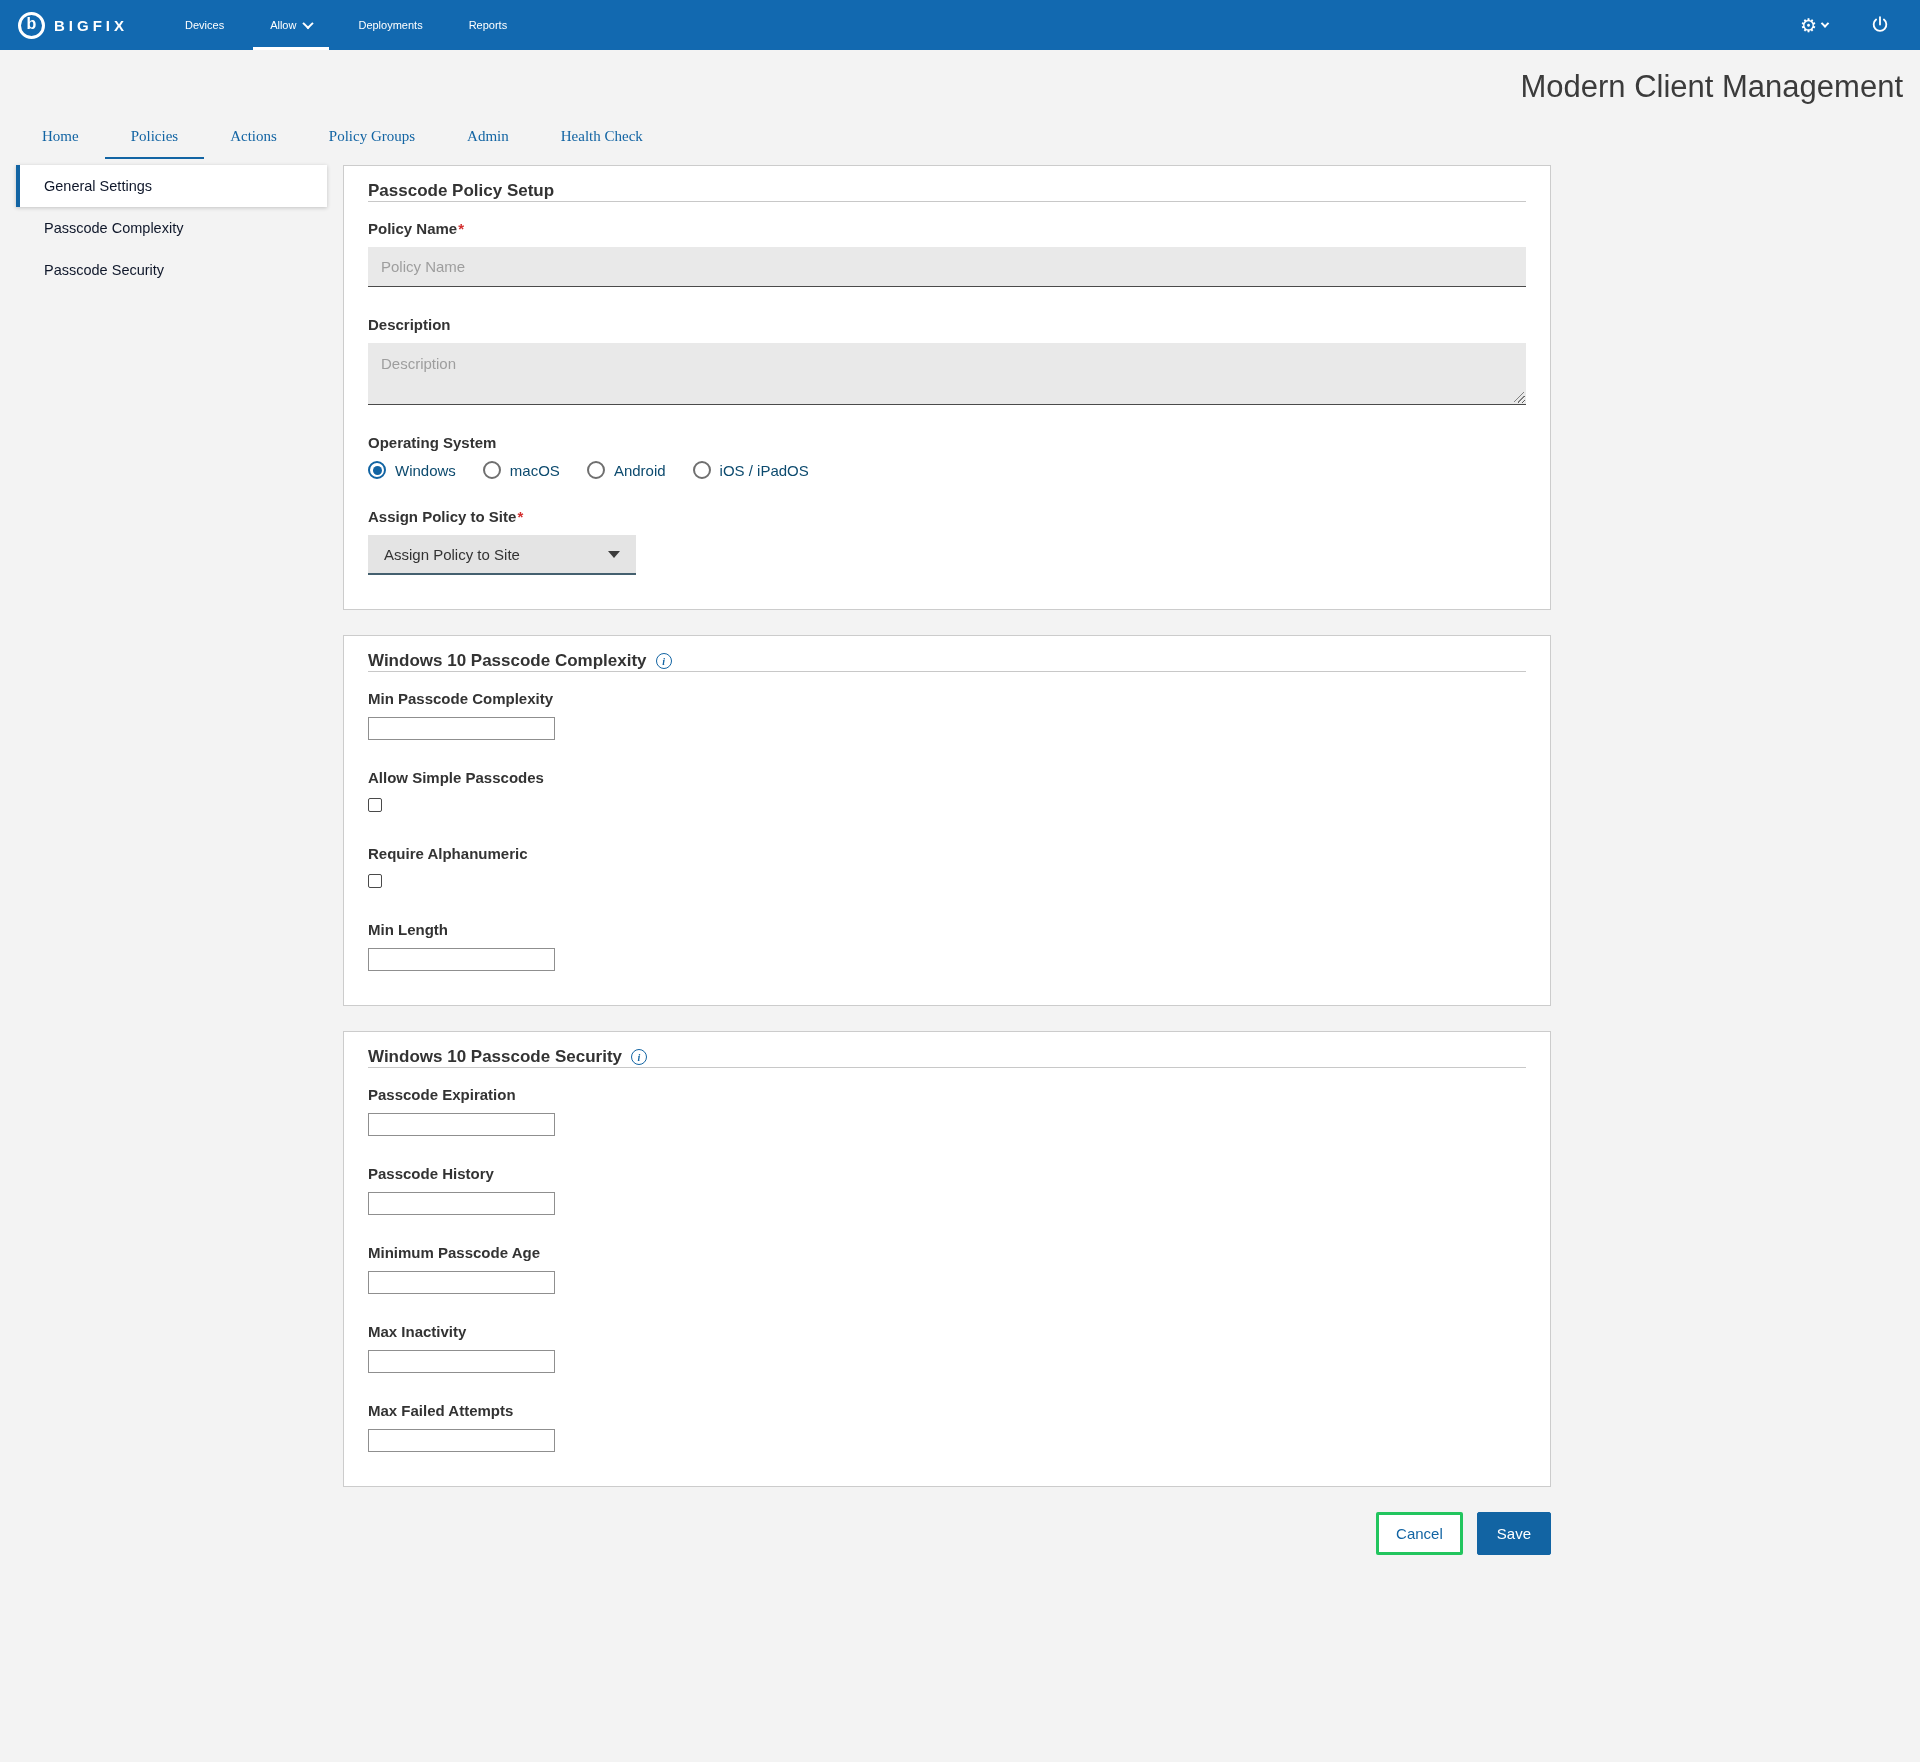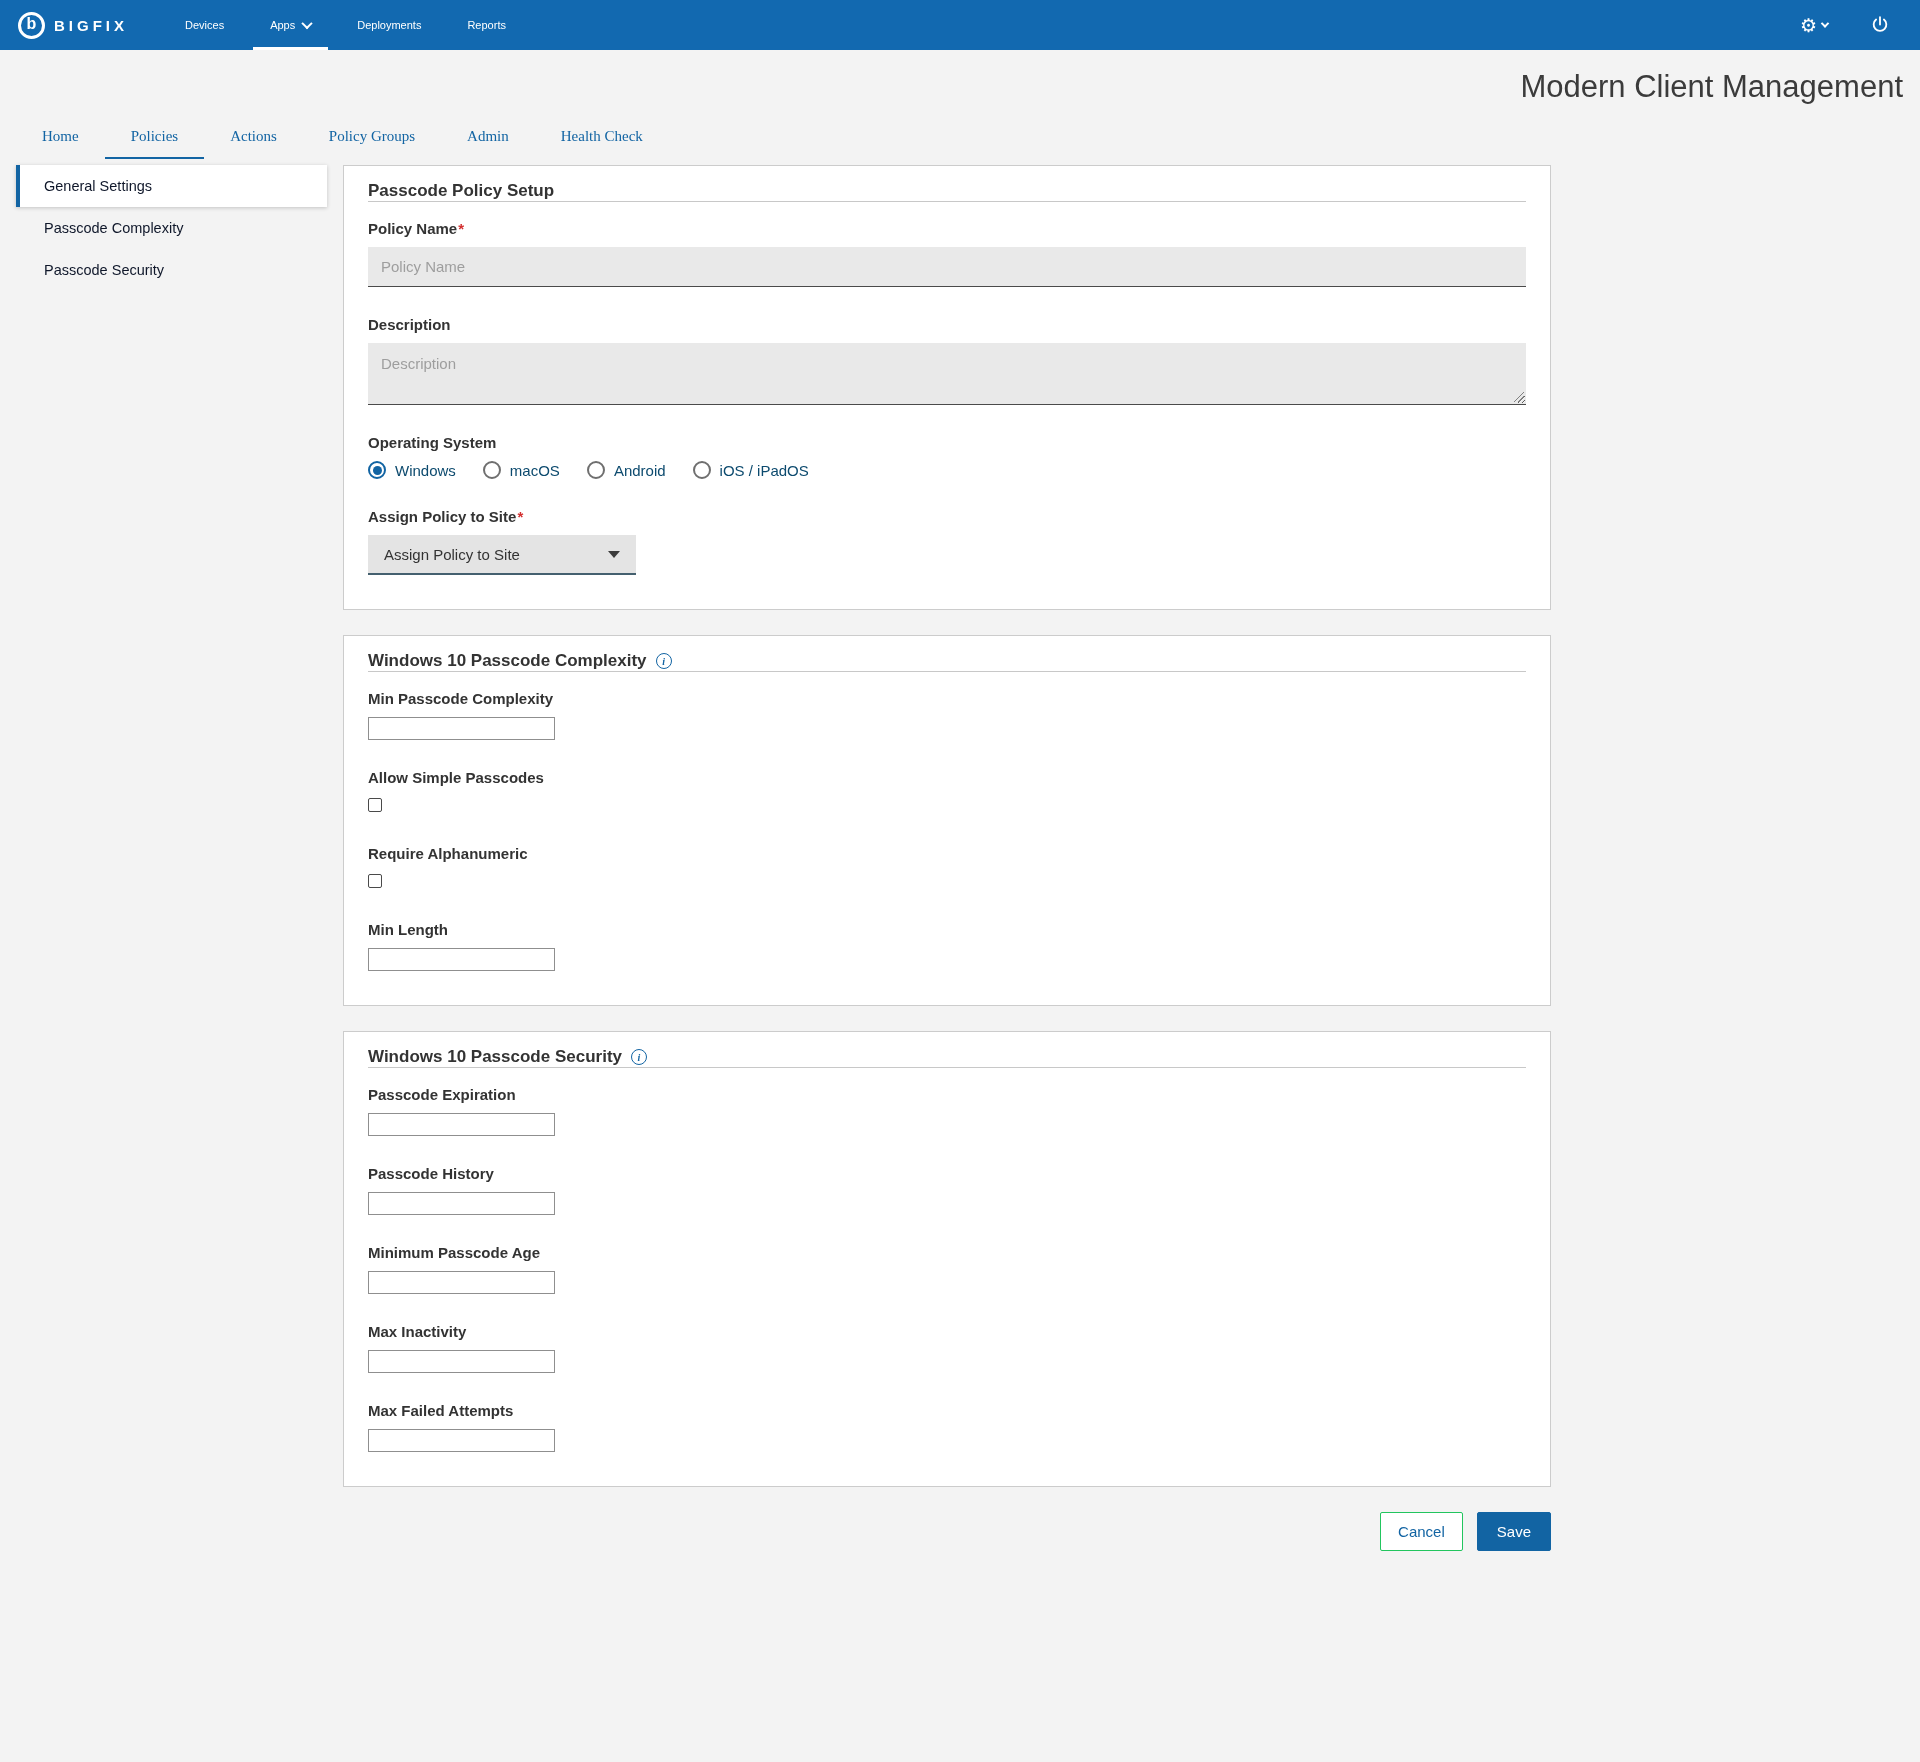--- a/index.html
+++ b/index.html
@@ -59,35 +59,35 @@
 
   .dropdown { width:268px; height:40px; background:#e4e4e4; border-bottom:2px solid #44606f; display:flex; align-items:center; justify-content:space-between; padding:0 16px; font-size:15px; color:#333; cursor:pointer; }
   .caret { width:0; height:0; border-left:6px solid transparent; border-right:6px solid transparent; border-top:7px solid #3c3c3c; }
 
   .small-input { width:187px; height:23px; border:1px solid #8f8f8f; background:#fff; padding:0 6px; font-size:14px; color:#333; font-family:inherit; display:block; }
   .checkbox { width:14px; height:14px; border:1.5px solid #4a4a4a; border-radius:2px; background:#fff; display:inline-block; cursor:pointer; margin-top:2px; }
 
   
   .footer-actions { display:flex; justify-content:flex-end; gap:14px; margin:18px 0 0; }
   .btn { font-size:15px; border-radius:2px; cursor:pointer; font-family:inherit; line-height:1; }
-  .btn-cancel { background:#fff; border:1px solid #22c55e; color:#1264a3; padding:11px 17px; }
+  .btn-cancel { background:#fff; border:3px solid #22c55e; color:#1264a3; padding:11px 17px; }
   .btn-save { background:#1264a3; border:1px solid #1264a3; color:#fff; padding:2px 19px; }
 </style>
 </head>
 <body>
 
 <header class="topnav">
   <div class="brand">
     <span class="logo-circle">b</span>
     <span class="brand-text">BIGFIX</span>
   </div>
   <nav class="nav-items">
     <a class="nav-item">Devices</a>
     <a class="nav-item active">
-      <span>Apps</span>
+      <span>Allow</span>
       <span class="chev"></span>
     </a>
     <a class="nav-item">Deployments</a>
     <a class="nav-item">Reports</a>
   </nav>
   <div class="nav-right">
     <span class="gear-wrap">
       <span class="gear-glyph">⚙</span>
       <span class="chev small"></span>
     </span>

